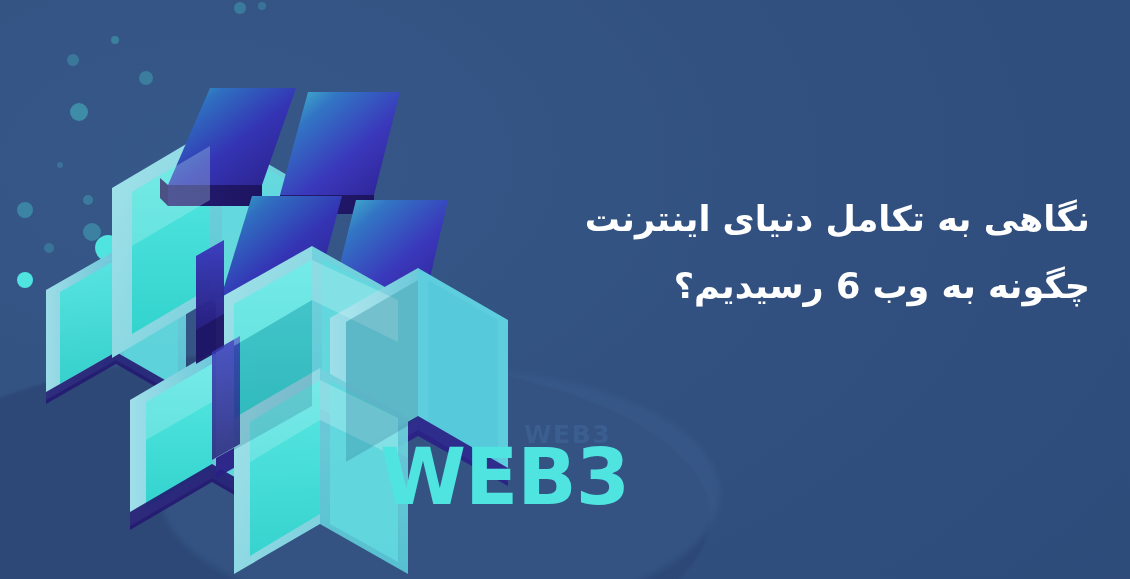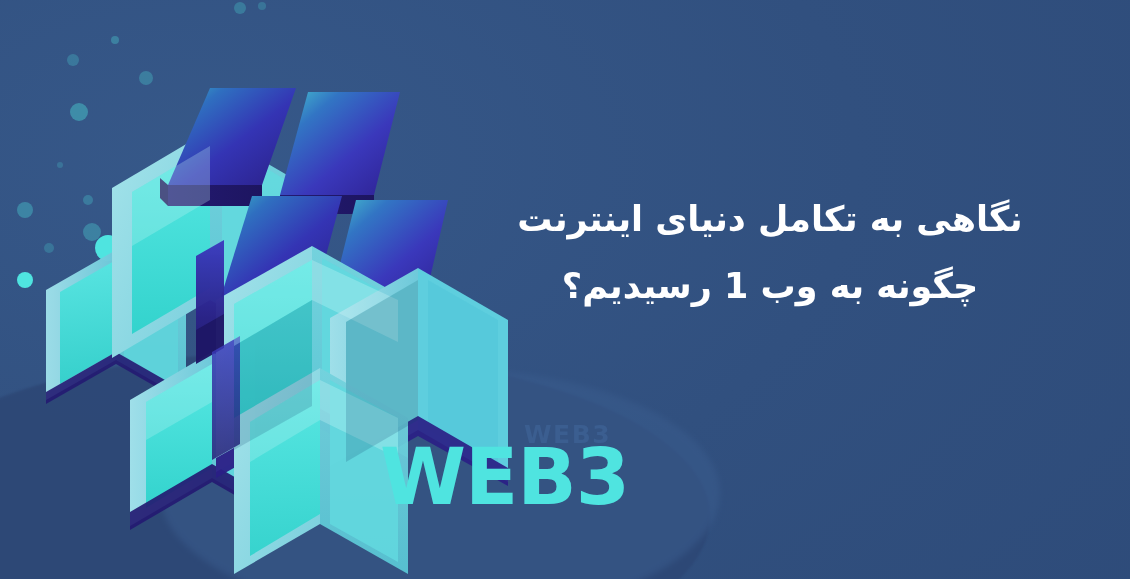--- a/index.html
+++ b/index.html
@@ -96,21 +96,21 @@
     font-family: "DejaVu Sans", "Liberation Sans", sans-serif;
     direction: ltr;
   }
 
   
   .headline {
     position: absolute;
     right: 40px;
     top: 186px;
     width: 640px;
-    text-align: center;
+    text-align: right;
     direction: rtl;
     color: #ffffff;
     font-family: "DejaVu Sans", "Liberation Sans", sans-serif;
     font-weight: 700;
     font-size: 35px;
     line-height: 1.9;
     letter-spacing: 0px;
   }
   .headline .line { display: block; white-space: nowrap; }
 </style>
@@ -285,16 +285,16 @@
     </svg>
   </div>
 
   <div class="logo-wrap">
     <div class="logo-small">WEB3</div>
     <div class="logo-big">WEB3</div>
   </div>
 
   <div class="headline">
     <span class="line">نگاهی به تکامل دنیای اینترنت</span>
-    <span class="line">چگونه به وب 1 رسیدیم؟</span>
+    <span class="line">چگونه به وب 6 رسیدیم؟</span>
   </div>
 
 </div>
 
 </body></html>

